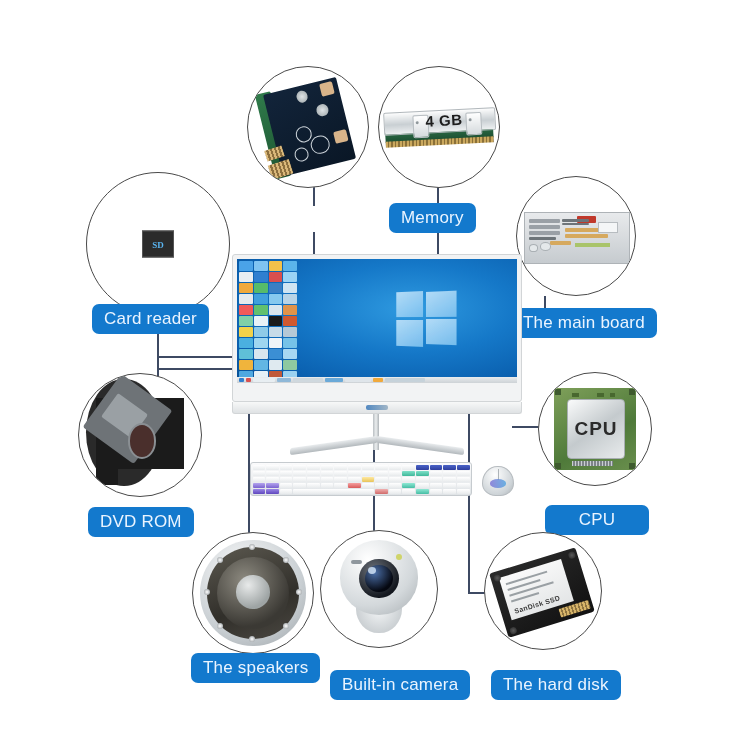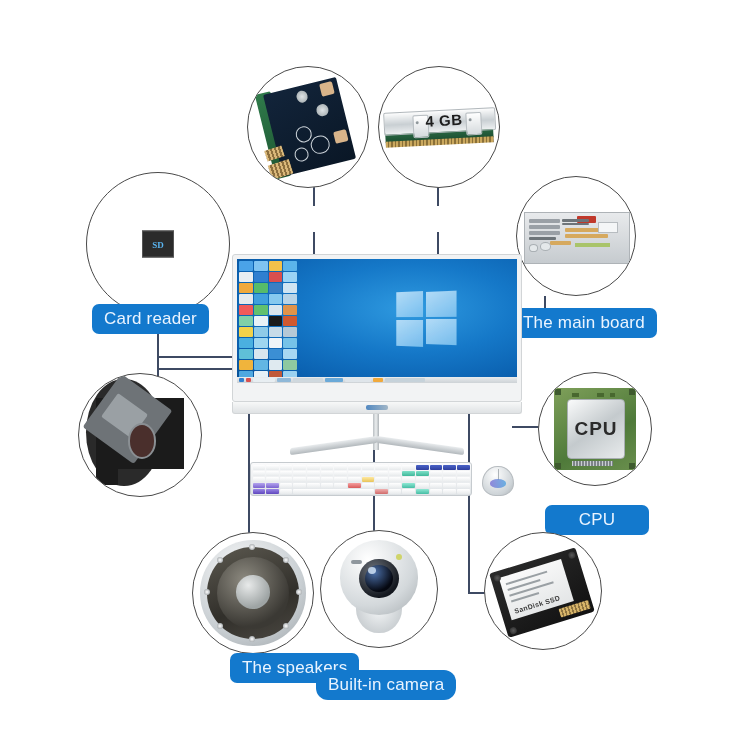--- a/index.html
+++ b/index.html
@@ -255,20 +255,23 @@
         <div class="ram-pins"></div>
         <div class="ram-heat"></div>
         <div class="ram-tab" style="left:26%;"></div>
         <div class="ram-tab" style="left:74%;"></div>
         <div class="ram-dot" style="left:29%;"></div>
         <div class="ram-dot" style="left:77%;"></div>
         <div class="ram-cap">4 GB</div>
       </div>
     </div>
   </div>
+  <div class="label" style="left:389px;top:203px;">
+    <span>Memory</span>
+  </div>
 
   <div class="circle" style="left:516px;top:176px;width:120px;height:120px;">
     <div class="art">
       <div class="mb">
         <div class="mb-slot" style="left:4%;top:12%;width:30%;height:7%;"></div>
         <div class="mb-slot" style="left:4%;top:24%;width:30%;height:7%;"></div>
         <div class="mb-slot" style="left:4%;top:36%;width:30%;height:7%;"></div>
         <div class="mb-slot dark" style="left:4%;top:48%;width:26%;height:6%;"></div>
         <div class="mb-slot tan" style="left:38%;top:30%;width:42%;height:8%;"></div>
         <div class="mb-slot tan" style="left:38%;top:42%;width:42%;height:8%;"></div>
@@ -290,20 +293,23 @@
   <div class="circle" style="left:78px;top:373px;width:124px;height:124px;">
     <div class="art">
       <div class="dvd-disc"></div>
       <div class="dvd-body"></div>
       <div class="dvd-foot"></div>
       <div class="dvd-arm"></div>
       <div class="dvd-arm2"></div>
       <div class="dvd-hub"></div>
     </div>
   </div>
+  <div class="label" style="left:88px;top:507px;">
+    <span>DVD ROM</span>
+  </div>
 
   <div class="circle" style="left:538px;top:372px;width:114px;height:114px;">
     <div class="art">
       <div class="cpu-pkg">
         <div class="cpu-notch" style="left:2%;top:2%;"></div>
         <div class="cpu-notch" style="right:2%;top:2%;"></div>
         <div class="cpu-notch" style="left:2%;bottom:2%;"></div>
         <div class="cpu-notch" style="right:2%;bottom:2%;"></div>
         <div class="cpu-tick" style="left:22%;width:9%;"></div>
         <div class="cpu-tick" style="left:52%;width:9%;"></div>
@@ -328,56 +334,59 @@
       <div class="spk-screw" style="left:47%;top:9%;"></div>
       <div class="spk-screw" style="left:47%;top:86%;"></div>
       <div class="spk-screw" style="left:9%;top:47%;"></div>
       <div class="spk-screw" style="left:86%;top:47%;"></div>
       <div class="spk-screw" style="left:20%;top:20%;"></div>
       <div class="spk-screw" style="left:75%;top:20%;"></div>
       <div class="spk-screw" style="left:20%;top:75%;"></div>
       <div class="spk-screw" style="left:75%;top:75%;"></div>
     </div>
   </div>
-  <div class="label" style="left:191px;top:653px;margin-left:39px;">
+  <div class="label" style="left:191px;top:653px;">
     <span>The speakers</span>
   </div>
 
   <div class="circle" style="left:320px;top:530px;width:118px;height:118px;">
     <div class="art">
       <div class="cam-stand"></div>
       <div class="cam-ball"></div>
       <div class="cam-slot"></div>
       <div class="cam-led"></div>
       <div class="cam-lensring"></div>
       <div class="cam-lens"></div>
       <div class="cam-glint"></div>
     </div>
   </div>
-  <div class="label" style="left:316px;top:670px;border-radius:12px;">
+  <div class="label" style="left:330px;top:670px;">
     <span>Built-in camera</span>
   </div>
 
   <div class="circle" style="left:484px;top:532px;width:118px;height:118px;">
     <div class="art">
       <div class="ssd">
         <div class="ssd-case"></div>
         <div class="ssd-label">
           <div class="ssd-line" style="top:16%;width:66%;"></div>
           <div class="ssd-line" style="top:30%;width:52%;"></div>
           <div class="ssd-line" style="top:44%;width:70%;"></div>
           <div class="ssd-line" style="top:58%;width:44%;"></div>
           <div class="ssd-brand">SanDisk SSD</div>
         </div>
         <div class="ssd-sata"></div>
         <div class="ssd-screw" style="left:3%;top:4%;"></div>
         <div class="ssd-screw" style="right:3%;top:4%;"></div>
         <div class="ssd-screw" style="left:3%;bottom:4%;"></div>
       </div>
     </div>
+  </div>
+  <div class="label" style="left:491px;top:670px;">
+    <span>The hard disk</span>
   </div>
 
   <div id="aio">
 
     <div class="mon-frame">
       <div class="screen">
         <div class="win-logo">
           <div class="win-q" style="left:0;top:0;width:46%;height:44%;"></div>
           <div class="win-q" style="left:52%;top:2%;width:48%;height:42%;"></div>
           <div class="win-q" style="left:0;top:50%;width:46%;height:46%;"></div>

